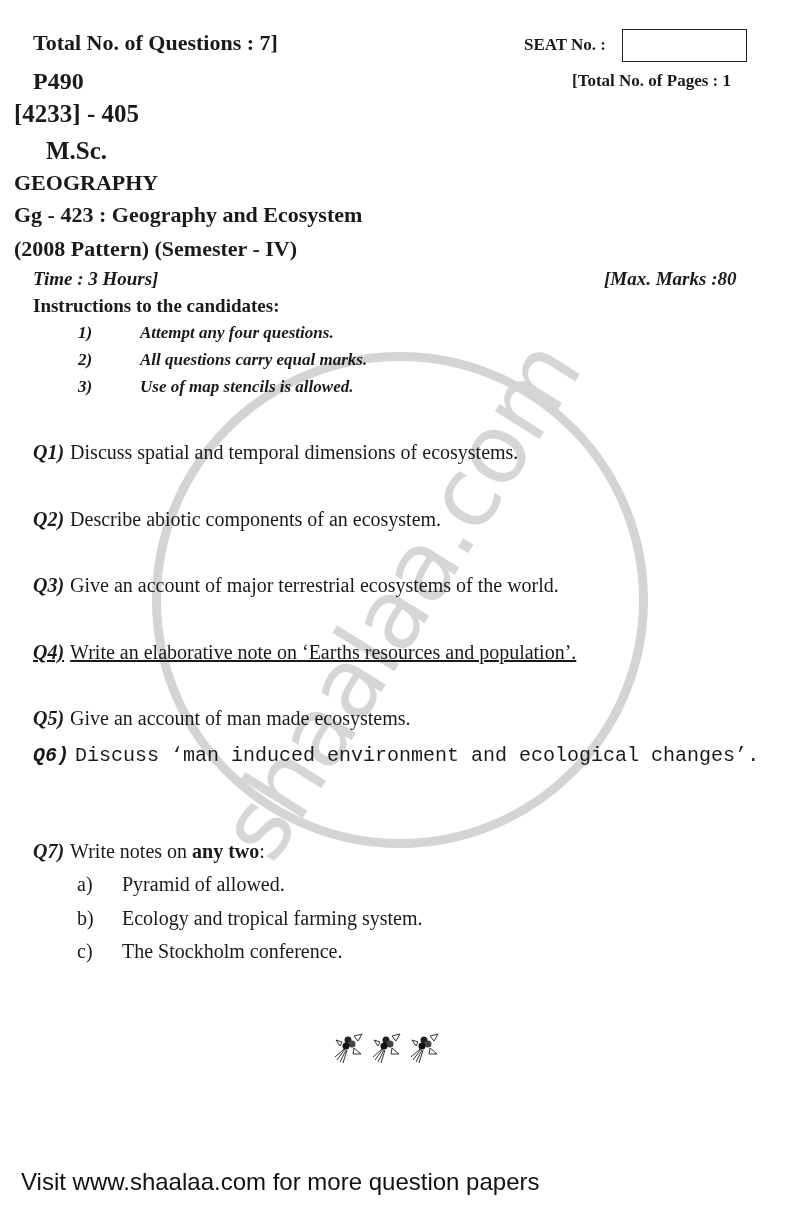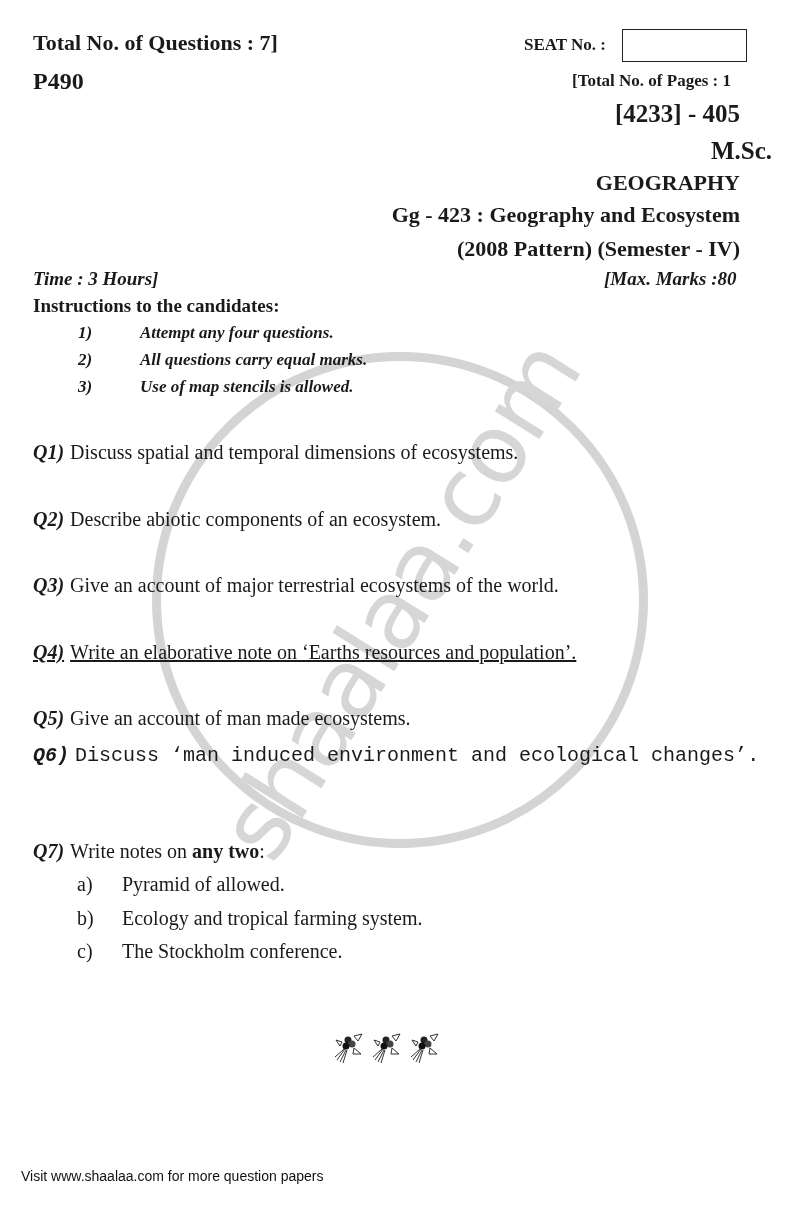--- a/index.html
+++ b/index.html
@@ -7,21 +7,21 @@
            font-family: "Liberation Serif", "DejaVu Serif", serif; }
     .abs { position: absolute; white-space: nowrap; }
     .bold { font-weight: bold; }
 
     #total-questions { left: 33px; top: 30px; font-size: 22px; font-weight: bold; }
     #paper-code { left: 33px; top: 68px; font-size: 24px; font-weight: bold; }
     #seat-label { left: 524px; top: 35px; font-size: 17px; font-weight: bold; }
     #seat-box { left: 622px; top: 29px; width: 125px; height: 33px; border: 1.5px solid #222; box-sizing: border-box; }
     #total-pages { left: 572px; top: 71px; font-size: 17px; font-weight: bold; }
 
-    .center-line { left: 8px; width: 732px; text-align: right; font-weight: bold; }
+    .center-line { left: 14px; width: 732px; text-align: left; font-weight: bold; }
     #exam-code { top: 100px; font-size: 25px; }
     #degree { top: 137px; font-size: 25px; padding-left: 32px; }
     #subject { top: 170px; font-size: 22px; }
     #course { top: 202px; font-size: 22px; }
     #pattern { top: 236px; font-size: 22px; }
 
     #time { left: 33px; top: 268px; font-size: 19px; font-style: italic; font-weight: bold; }
     #marks { left: 604px; top: 268px; font-size: 19px; font-style: italic; font-weight: bold; }
     #instr-head { left: 33px; top: 295px; font-size: 19px; font-weight: bold; text-align: center; }
     .instr { font-size: 17px; font-style: italic; font-weight: bold; }
@@ -36,21 +36,21 @@
 
     #watermark { position: absolute; left: 152px; top: 352px; width: 496px; height: 496px;
                  border: 9px solid #d4d4d4; border-radius: 50%; box-sizing: border-box; pointer-events: none; }
     #watermark-text { position: absolute; left: 400px; top: 600px; transform: translate(-50%, -50%) rotate(-58deg);
                       font-family: "DejaVu Sans", "Liberation Sans", sans-serif; font-size: 96px; color: #d6d6d6;
                       white-space: nowrap; pointer-events: none; letter-spacing: -2px; }
 
     #ornaments { left: 334px; top: 1032px; }
     .orn { display: inline-block; margin-right: 8px; }
 
-    #footer { left: 21px; top: 1168px; font-family: "Liberation Sans", "DejaVu Sans", sans-serif; font-size: 14px; color: #111; }
+    #footer { left: 21px; top: 1168px; font-family: "Liberation Sans", "DejaVu Sans", sans-serif; font-size: 24px; color: #111; }
   </style>
 </head>
 <body>
 
 <div id="watermark"></div>
 <div id="watermark-text">shaalaa.com</div>
 
 <div id="total-questions" class="abs">Total No. of Questions : 7]</div>
 <div id="paper-code" class="abs">P490</div>
 <div id="seat-label" class="abs">SEAT No. :</div>

